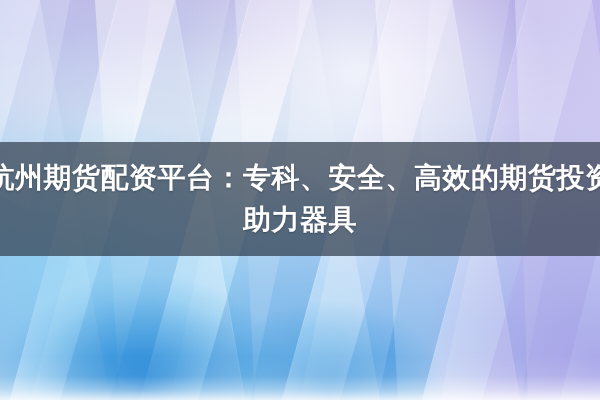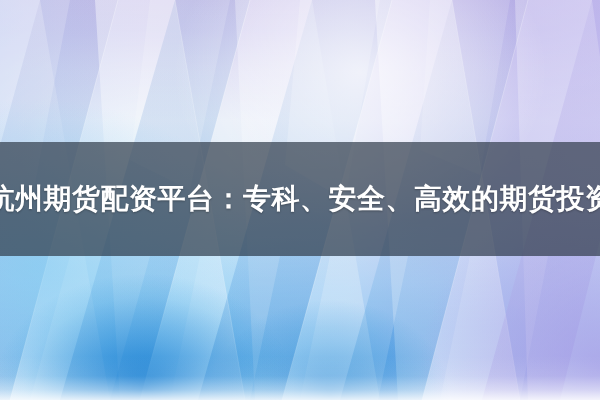--- a/index.html
+++ b/index.html
@@ -202,15 +202,16 @@
   <div class="layer glow-cyan"></div>
   <div class="layer glow-white"></div>
   <div class="layer glow-blue"></div>
   <div class="layer glow-violet"></div>
   <div class="layer haze-bottom"></div>
 
   <div class="caption-band"></div>
 
   <div class="caption-inner">
     <div class="cap-line">杭州期货配资平台：专科、安全、高效的期货投资</div>
+    <div class="cap-line">助力器具</div>
   </div>
 
 </div>
 
 </body></html>

